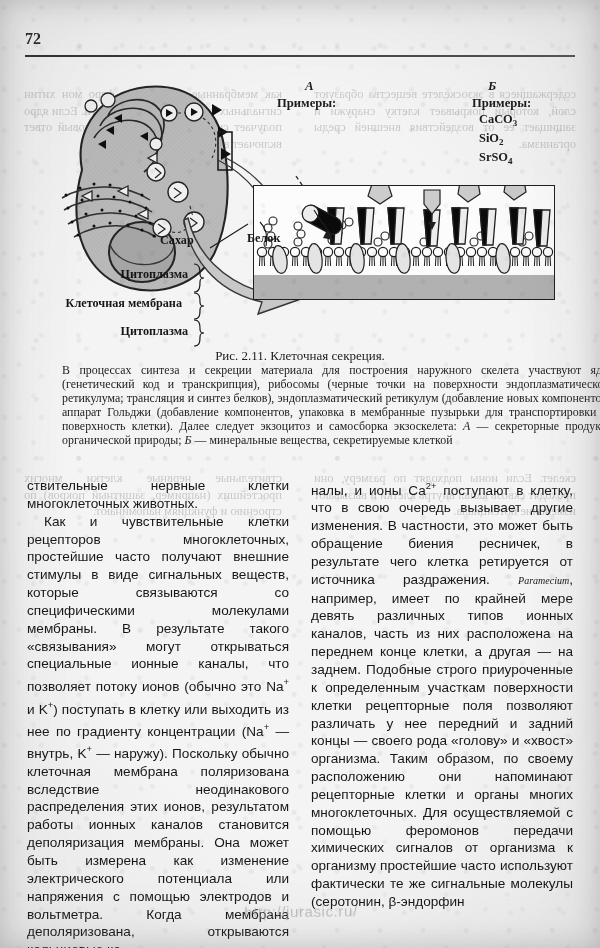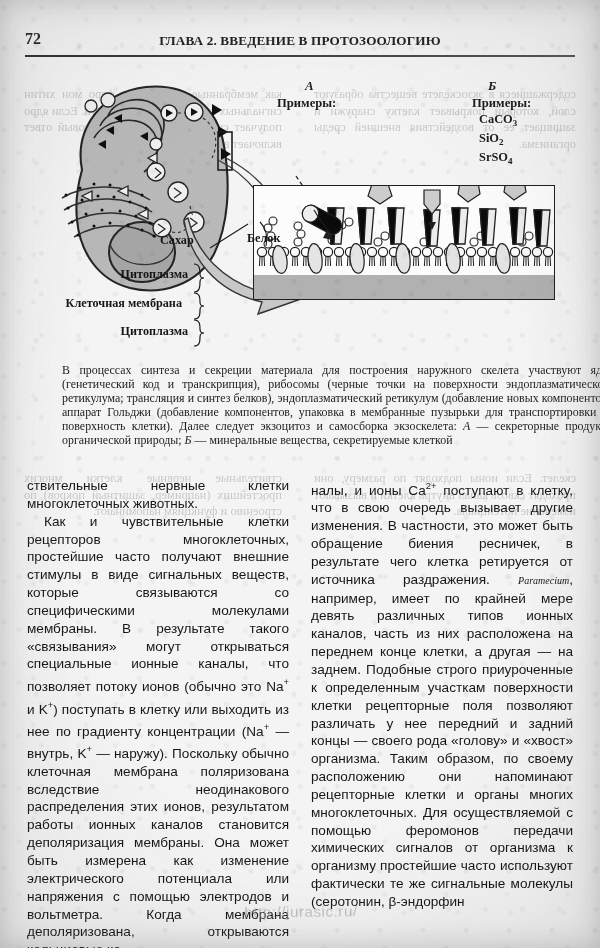--- a/index.html
+++ b/index.html
@@ -146,21 +146,20 @@
 <body>
 
 <div id="page">
 
   <div class="bleed" id="bleedL">как мембранные компоненты феро мон хитин сигнальных клеток и на поверхности. Если ядро получает сигнал от рецептора, белковый ответ включает в себя транскрипцию.</div>
   <div class="bleed" id="bleedR">содержащиеся в экзоскелете вещества образуют слой, который покрывает клетку снаружи и защищает ее от воздействия внешней среды организма.</div>
   <div class="bleed" id="bleedL2">ствительные нервные клетки многих простейших (например, защитный покров) по строению и функциям напоминают.</div>
   <div class="bleed" id="bleedR2">скелет. Если ионы подходят по размеру, они проходят сквозь канал внутрь клетки и вызывают изменение потенциала.</div>
 
   <div id="folio">72</div>
-  <div id="runhead">ГЛАВА 2. ВВЕДЕНИЕ В ПРОТОЗООЛОГИЮ</div>
   <div id="rule"></div>
 
   <div id="figure">
 
     <svg width="260" height="230" viewBox="0 0 260 230" style="position:absolute;left:22px;top:8px;">
       <defs>
         <pattern id="cytohatch" width="4" height="4" patternUnits="userSpaceOnUse">
           <rect width="4" height="4" fill="#bdb9b1"></rect>
           <circle cx="1" cy="1" r="0.45" fill="#a6a29a"></circle>
           <circle cx="3" cy="3" r="0.45" fill="#a6a29a"></circle>
@@ -480,20 +479,21 @@
       <path d="M2 31 C8 31 8 36 8 40 C8 44 10 44 12 44 C10 44 8 44 8 48 C8 52 8 57 2 57" fill="none" stroke="#1d1b19" stroke-width="1.2"></path>
       <path d="M2 58 C8 58 8 63 8 67 C8 71 10 71 12 71 C10 71 8 71 8 75 C8 79 8 84 2 84" fill="none" stroke="#1d1b19" stroke-width="1.2"></path>
     </svg>
 
     <svg width="110" height="46" viewBox="0 0 110 46" style="position:absolute;left:196px;top:140px;">
       <path d="M14 42 L52 18" stroke="#1d1b19" stroke-width="1.1" fill="none"></path>
       <path d="M70 40 C72 30 70 22 64 16" stroke="#1d1b19" stroke-width="1.1" fill="none"></path>
     </svg>
   </div>
 
+  <div id="capttl">Рис. 2.11. Клеточная секреция.</div>
   <div id="capbody">В процессах синтеза и секреции материала для построения наружного скелета участвуют ядро (генетический код и транскрипция), рибосомы (черные точки на поверхности эндоплазматического ретикулума; трансляция и синтез белков), эндоплазматический ретикулум (добавление новых компонентов), аппарат Гольджи (добавление компонентов, упаковка в мембранные пузырьки для транспортировки на поверхность клетки). Далее следует экзоцитоз и самосборка экзоскелета: <i>А</i> — секреторные продукты органической природы; <i>Б</i> — минеральные вещества, секретируемые клеткой</div>
 
   <div class="col" id="colL">
       <p class="">ствительные нервные клетки многоклеточных животных.</p>
       <p class="ind">Как и чувствительные клетки рецепторов многоклеточных, простейшие часто получают внешние стимулы в виде сигнальных веществ, которые связываются со специфическими молекулами мембраны. В результате такого «связывания» могут открываться специальные ионные каналы, что позволяет потоку ионов (обычно это Na<span class="sup">+</span> и K<span class="sup">+</span>) поступать в клетку или выходить из нее по градиенту концентрации (Na<span class="sup">+</span> — внутрь, K<span class="sup">+</span> — наружу). Поскольку обычно клеточная мембрана поляризована вследствие неодинакового распределения этих ионов, результатом работы ионных каналов становится деполяризация мембраны. Она может быть измерена как изменение электрического потенциала или напряжения с помощью электродов и вольтметра. Когда мембрана деполяризована, открываются кальциевые ка-</p>
     </div>
   <div class="col" id="colR">
       <p>налы, и ионы Ca<span class="sup">2+</span> поступают в клетку, что в свою очередь вызывает другие изменения. В частности, это может быть обращение биения ресничек, в результате чего клетка ретируется от источника раздражения. <i>Paramecium</i>, например, имеет по крайней мере девять различных типов ионных каналов, часть из них расположена на переднем конце клетки, а другая — на заднем. Подобные строго приуроченные к определенным участкам поверхности клетки рецепторные поля позволяют различать у нее передний и задний концы — своего рода «голову» и «хвост» организма. Таким образом, по своему расположению они напоминают рецепторные клетки и органы многих многоклеточных. Для осуществляемой с помощью феромонов передачи химических сигналов от организма к организму простейшие часто используют фактически те же сигнальные молекулы (серотонин, β-эндорфин</p>
     </div>
 

